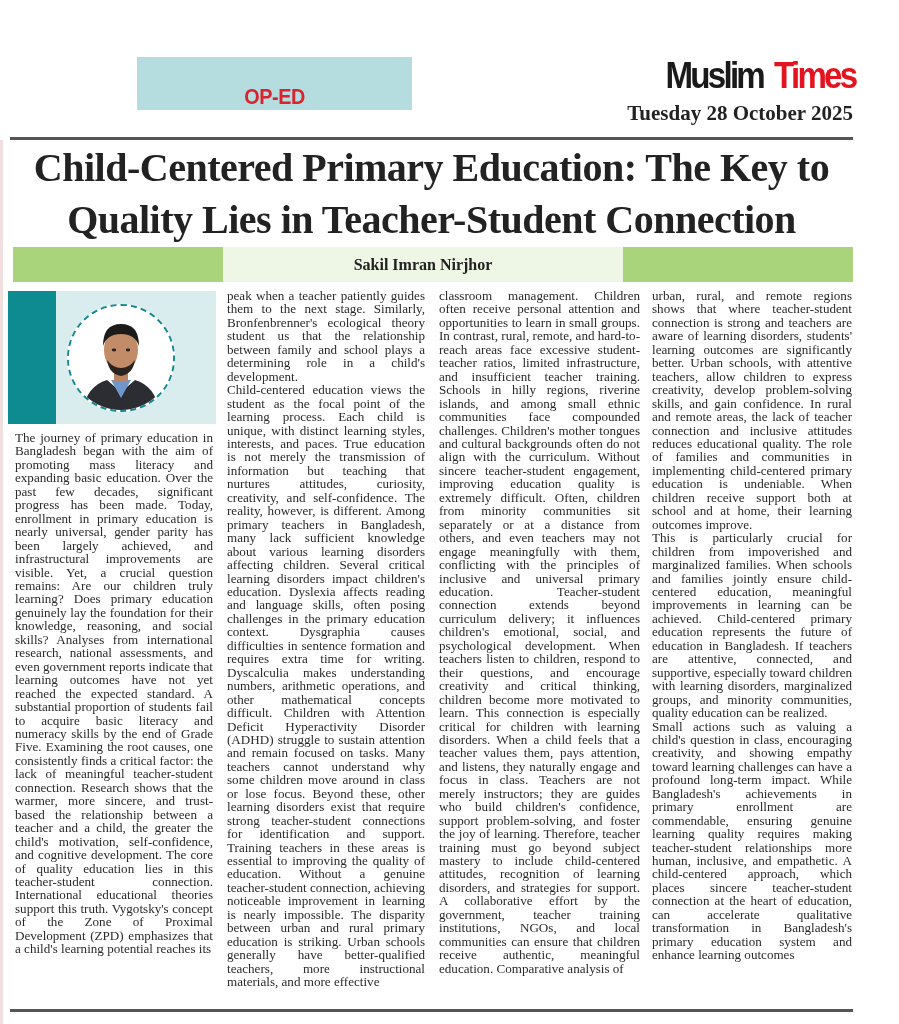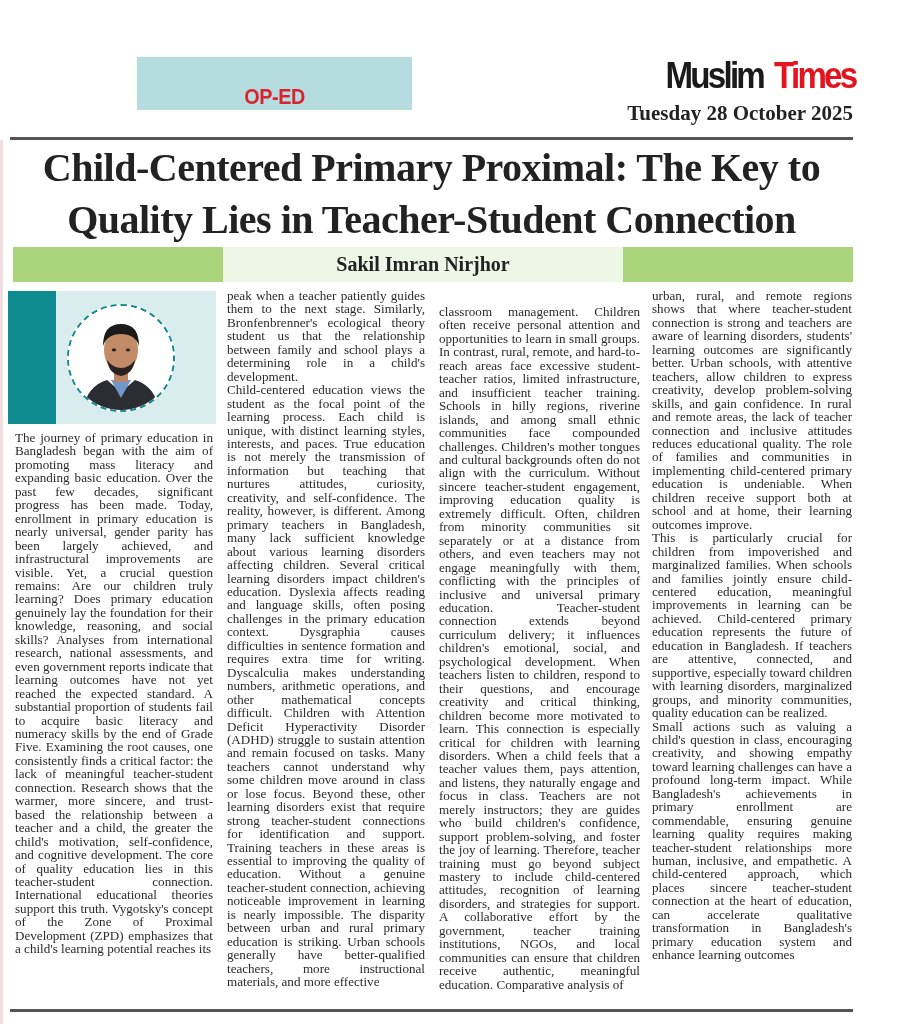--- a/index.html
+++ b/index.html
@@ -36,38 +36,38 @@
     position: absolute; left: 10px; top: 142px; width: 843px; text-align: center;
     font-family: "Liberation Serif", serif; font-weight: bold; font-size: 40px; line-height: 52px;
     color: #222; letter-spacing: -0.5px;
   }
 
   .byline-bar { position: absolute; left: 13px; top: 247px; width: 840px; height: 35px; display: flex; }
   .byline-green { background: #a9d47c; height: 100%; }
   .byline-green.l { width: 210px; }
   .byline-green.r { width: 230px; }
   .byline-center { flex: 1; background: #eef7e6; display: flex; align-items: center; justify-content: center; }
-  .byline-name { font-family: "Liberation Serif", serif; font-weight: bold; font-size: 20px; color: #222; }
+  .byline-name { font-family: "Liberation Serif", serif; font-weight: bold; font-size: 16px; color: #222; }
 
   .photo-box { position: absolute; left: 8px; top: 291px; width: 208px; height: 133px; background: #d9ecee; }
   .photo-teal { position: absolute; left: 0; top: 0; width: 48px; height: 133px; background: #0e8a91; }
   .photo-circle {
     position: absolute; left: 59px; top: 13px; width: 104px; height: 104px; border-radius: 50%;
     border: 2px dashed #15888e; background: #ffffff; overflow: hidden;
   }
   .portrait { position: absolute; left: 0; top: 0; width: 100%; height: 100%; }
 
   .col {
     position: absolute; font-family: "Liberation Serif", serif; font-size: 13.1px;
     line-height: 13.45px; text-align: justify; color: #2a2a2a; hyphens: none;
   }
   .col p { margin: 0; }
   .c1 { left: 15px; top: 431px; width: 198px; }
   .c2 { left: 227px; top: 289px; width: 198px; }
-  .c3 { left: 439px; top: 289px; width: 201px; margin-top: 16px; }
+  .c3 { left: 439px; top: 289px; width: 201px; }
   .c4 { left: 652px; top: 289px; width: 200px; }
 
   .bottom-rule { position: absolute; left: 10px; top: 1009px; width: 843px; height: 3px; background: #555; }
   .next-headline {
     position: absolute; left: 10px; top: 1014px; width: 843px; height: 10px; overflow: hidden;
   }
   .next-headline div {
     font-family: "Liberation Serif", serif; font-weight: bold; font-size: 40px; color: #222;
     margin-top: -6px; text-align: center;
   }
@@ -81,21 +81,21 @@
   <span class="oped-label">OP-ED</span>
 </div>
 
 <div class="masthead">
   <span class="mast-black">Muslim</span><span class="mast-red">Times</span>
 </div>
 <div class="pub-date">Tuesday 28 October 2025</div>
 
 <div class="top-rule"></div>
 
-<h1 class="headline" style="margin:0;">Child-Centered Primary Proximal: The Key to Quality Lies in Teacher-Student Connection</h1>
+<h1 class="headline" style="margin:0;">Child-Centered Primary Education: The Key to Quality Lies in Teacher-Student Connection</h1>
 
 <div class="byline-bar">
   <div class="byline-green l"></div>
   <div class="byline-center">
     <span class="byline-name">Sakil Imran Nirjhor</span>
   </div>
   <div class="byline-green r"></div>
 </div>
 
 <div class="photo-box">

